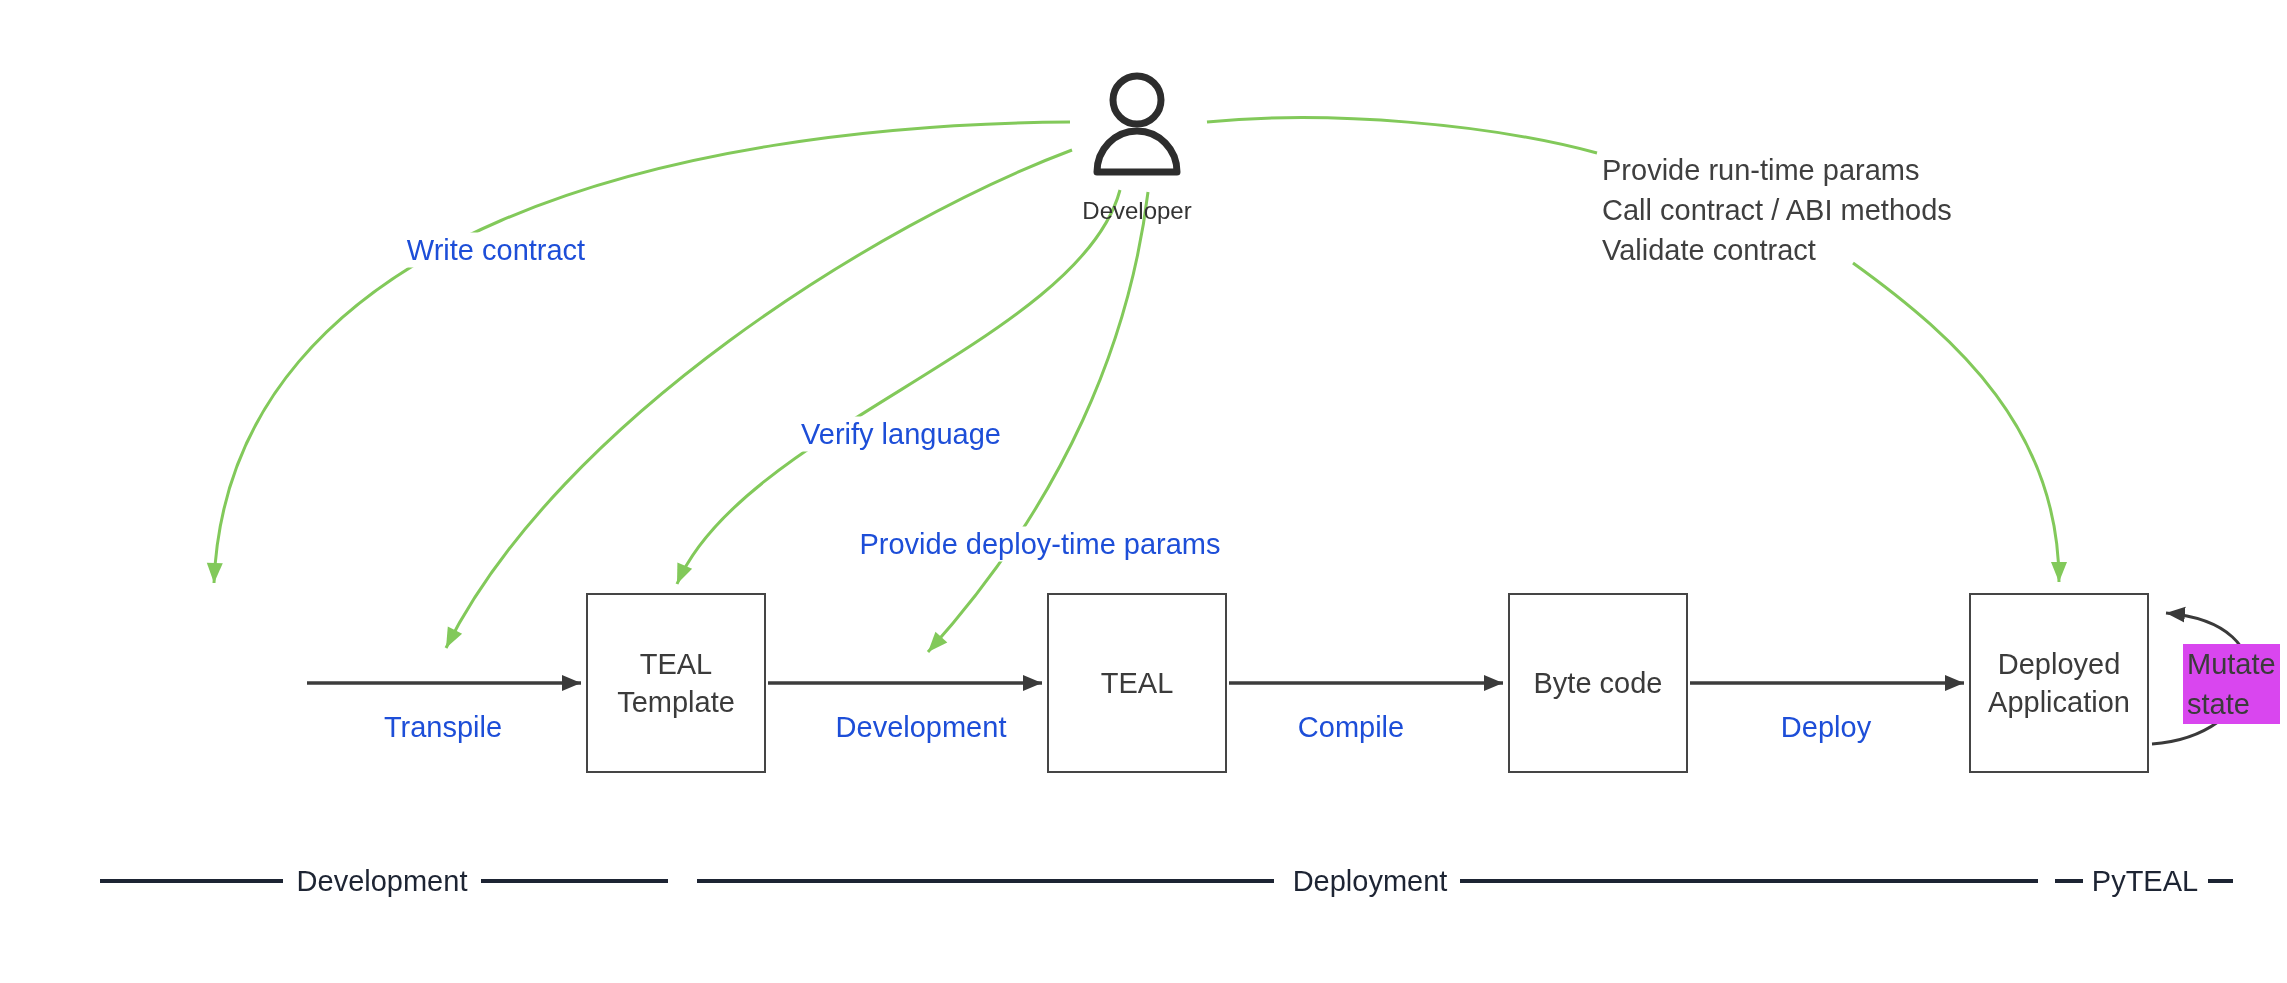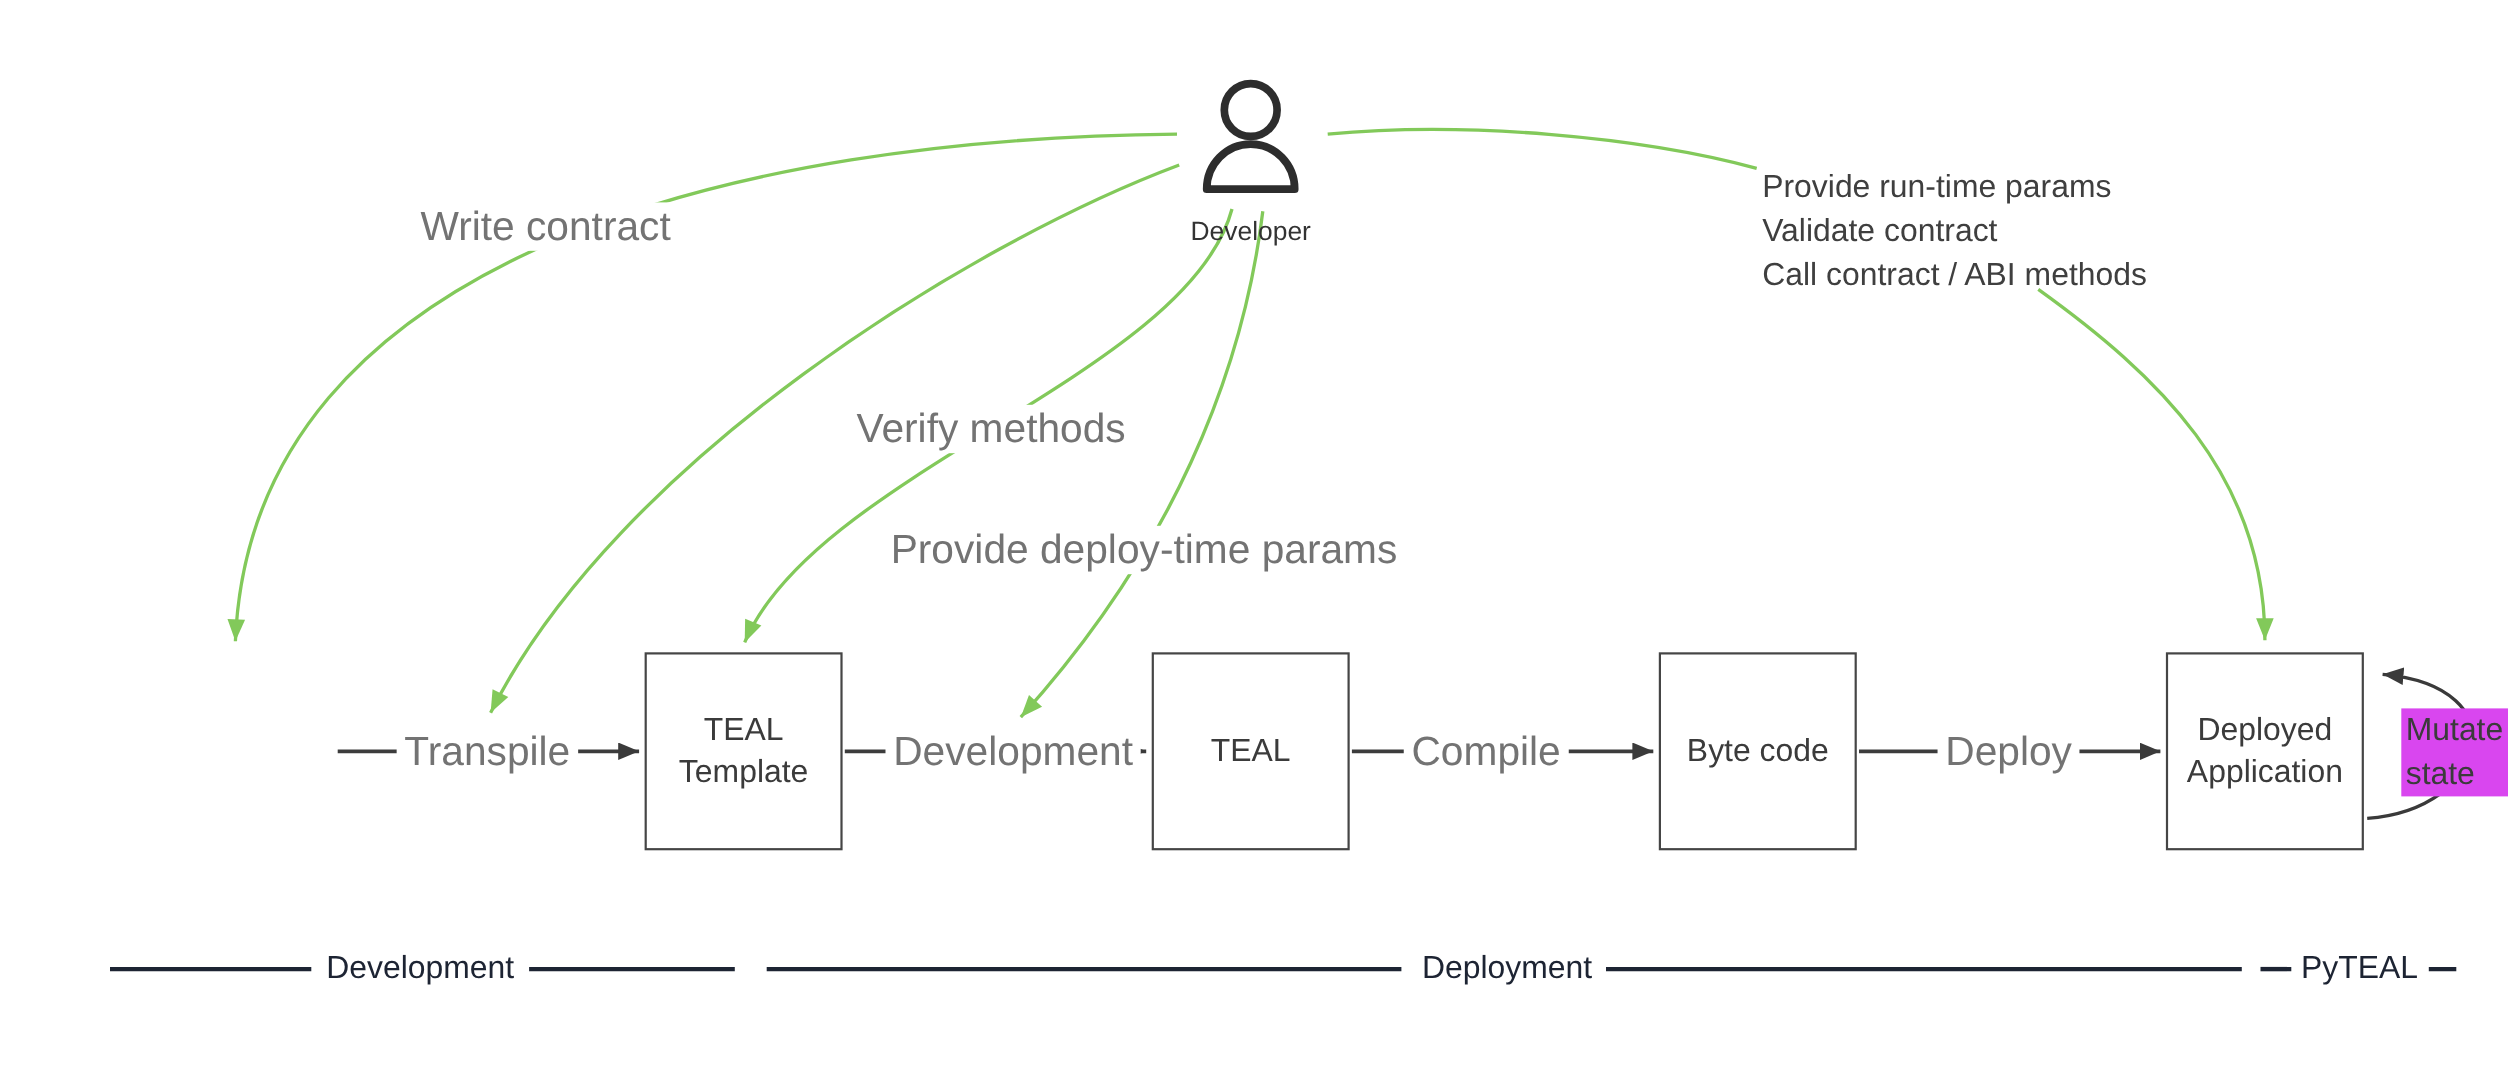--- a/index.html
+++ b/index.html
@@ -9,21 +9,21 @@
   }
   #edges{position:absolute;left:0;top:0;width:2287px;height:983px;}
   .node{
     position:absolute;top:593px;width:180px;height:180px;box-sizing:border-box;
     border:2px solid #454545;background:#ffffff;
     display:flex;align-items:center;justify-content:center;text-align:center;
     white-space:pre-line;font-size:29px;line-height:38px;color:#3b3b3b;
   }
   .lbl{
     position:absolute;transform:translate(-50%,-50%);
-    font-size:37px;white-space:nowrap;color:#737373;
+    font-size:29px;white-space:nowrap;color:#1d4ed8;margin-top:44px;
   }
   .lbl.bg{background:#ffffff;padding:1px 7px;}
   .phase-lbl{
     position:absolute;top:881px;transform:translate(-50%,-50%);
     font-size:29px;color:#1d2433;white-space:nowrap;background:#fff;padding:0 6px;
   }
   .runtime-block{
     position:absolute;left:1602px;top:150px;font-size:29px;line-height:40px;
     color:#3f3f3f;white-space:nowrap;
   }
@@ -86,27 +86,27 @@
 Application</div>
 
   <div class="lbl bg" style="left:443px;top:683px">Transpile</div>
   <div class="lbl bg" style="left:921px;top:683px">Development</div>
   <div class="lbl bg" style="left:1351px;top:683px">Compile</div>
   <div class="lbl bg" style="left:1826px;top:683px">Deploy</div>
 
   <div class="dev-label">Developer</div>
 
   <div class="lbl bg" style="left:496px;top:206px">Write contract</div>
-  <div class="lbl bg" style="left:901px;top:390px">Verify methods</div>
+  <div class="lbl bg" style="left:901px;top:390px">Verify language</div>
   <div class="lbl bg" style="left:1040px;top:500px">Provide deploy-time params</div>
 
   <div class="runtime-block">
     <div>Provide run-time params</div>
+    <div>Call contract / ABI methods</div>
     <div>Validate contract</div>
-    <div>Call contract / ABI methods</div>
   </div>
 
   <div class="mutate">Mutate
 state</div>
 
   <div class="phase-lbl" style="left:382px">Development</div>
   <div class="phase-lbl" style="left:1370px">Deployment</div>
   <div class="phase-lbl" style="left:2145px">PyTEAL</div>
 
 </div>

